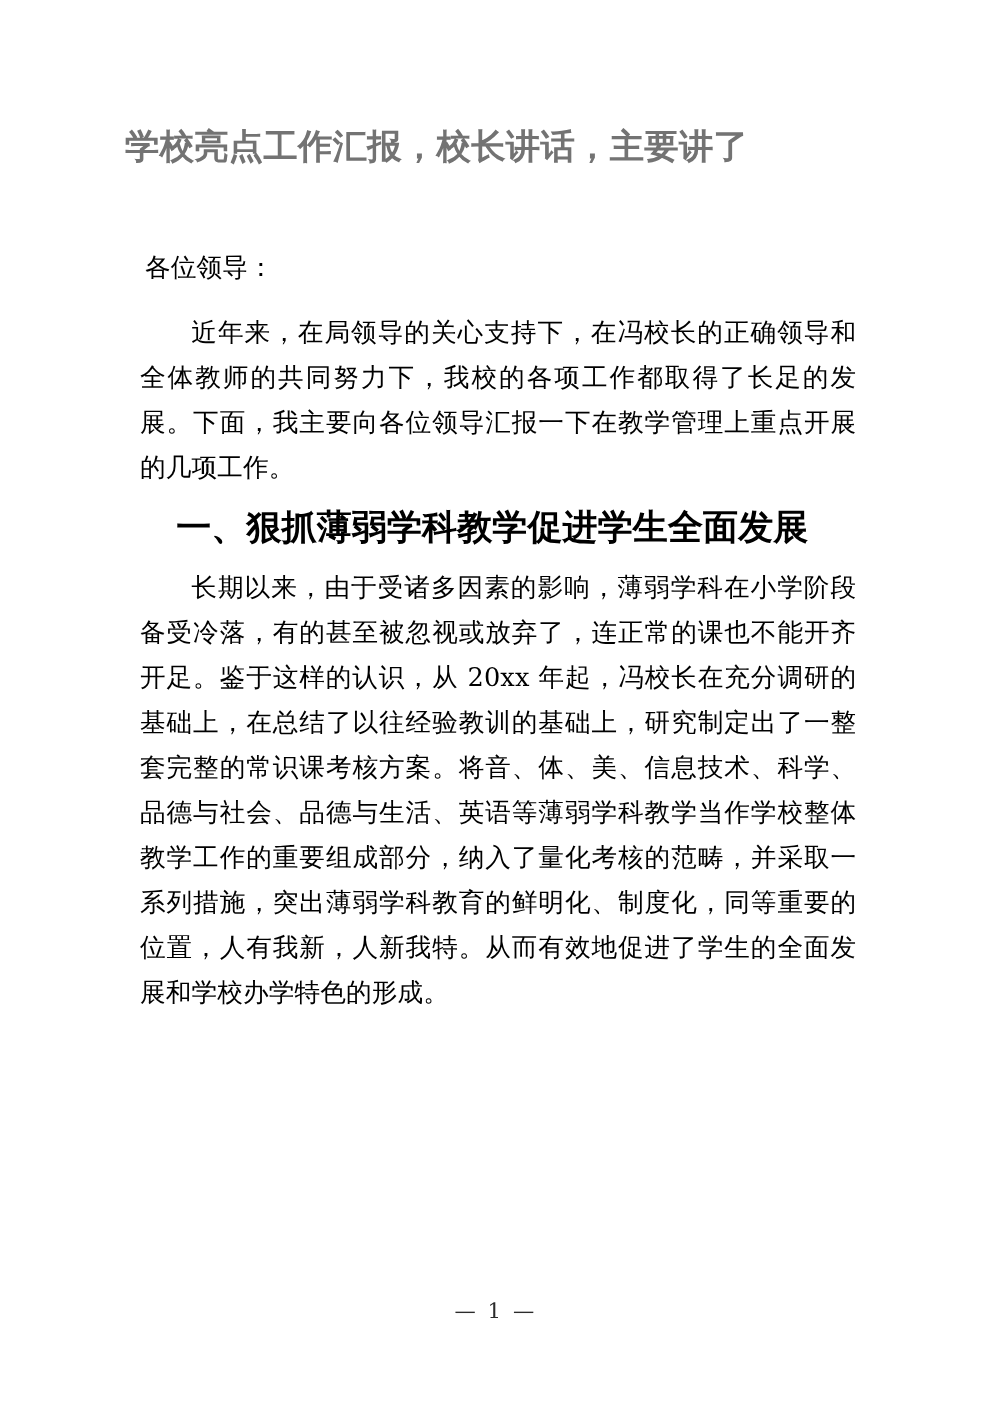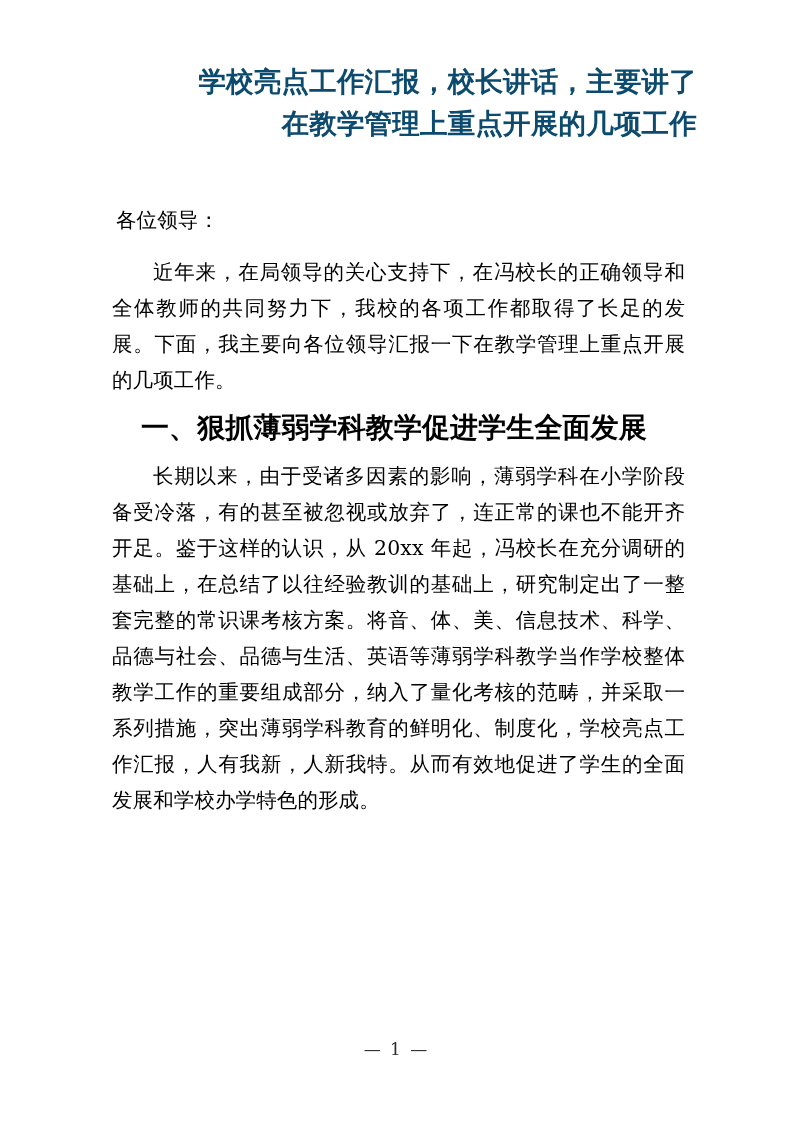--- a/index.html
+++ b/index.html
@@ -23,28 +23,28 @@
     overflow: hidden;
   }
   .content {
     position: absolute;
     left: 100px;
     top: 0;
     width: 597px;
   }
   .doc-title {
     margin: 0;
-    padding-top: 60px;
+    padding-top: 96px;
     font-family: "DejaVu Sans", "Liberation Sans", sans-serif;
     font-size: 27.5px;
     font-weight: bold;
     line-height: 42px;
-    text-align: right;
+    text-align: left;
     letter-spacing: 0.2px;
-    color: #0c4a6e;
+    color: #737373;
   }
   .salutation {
     margin: 16px;
     padding-top: 42px;
     font-size: 20.5px;
     line-height: 36px;
     text-align: justify;
     text-align-last: left;
     letter-spacing: 0.1px;
   }
@@ -92,30 +92,29 @@
 </style>
 </head>
 <body>
 
 <div class="page">
 
   <div class="content">
 
     <h1 class="doc-title">
       <span>学校亮点工作汇报，校长讲话，主要讲了</span><br>
-      <span>在教学管理上重点开展的几项工作</span>
     </h1>
 
     <p class="salutation">各位领导：</p>
 
     <p class="body-para">近年来，在局领导的关心支持下，在冯校长的正确领导和全体教师的共同努力下，我校的各项工作都取得了长足的发展。下面，我主要向各位领导汇报一下在教学管理上重点开展的几项工作。</p>
 
     <p class="section-heading">一、狠抓薄弱学科教学促进学生全面发展</p>
 
-    <p class="body-para"><span>长期以来，由于受诸多因素的影响，薄弱学科在小学阶段备受冷落，有的甚至被忽视或放弃了，连正常的课也不能开齐开足。鉴于这样的认识，从 </span><span class="latin">20xx</span><span> 年起，冯校长在充分调研的基础上，在总结了以往经验教训的基础上，研究制定出了一整套完整的常识课考核方案。将音、体、美、信息技术、科学、品德与社会、品德与生活、英语等薄弱学科教学当作学校整体教学工作的重要组成部分，纳入了量化考核的范畴，并采取一系列措施，突出薄弱学科教育的鲜明化、制度化，学校亮点工作汇报，人有我新，人新我特。从而有效地促进了学生的全面发展和学校办学特色的形成。</span></p>
+    <p class="body-para"><span>长期以来，由于受诸多因素的影响，薄弱学科在小学阶段备受冷落，有的甚至被忽视或放弃了，连正常的课也不能开齐开足。鉴于这样的认识，从 </span><span class="latin">20xx</span><span> 年起，冯校长在充分调研的基础上，在总结了以往经验教训的基础上，研究制定出了一整套完整的常识课考核方案。将音、体、美、信息技术、科学、品德与社会、品德与生活、英语等薄弱学科教学当作学校整体教学工作的重要组成部分，纳入了量化考核的范畴，并采取一系列措施，突出薄弱学科教育的鲜明化、制度化，同等重要的位置，人有我新，人新我特。从而有效地促进了学生的全面发展和学校办学特色的形成。</span></p>
 
 
 
   </div>
 
   <div class="page-footer">— 1 —</div>
 
 </div>
 
 </body></html>

